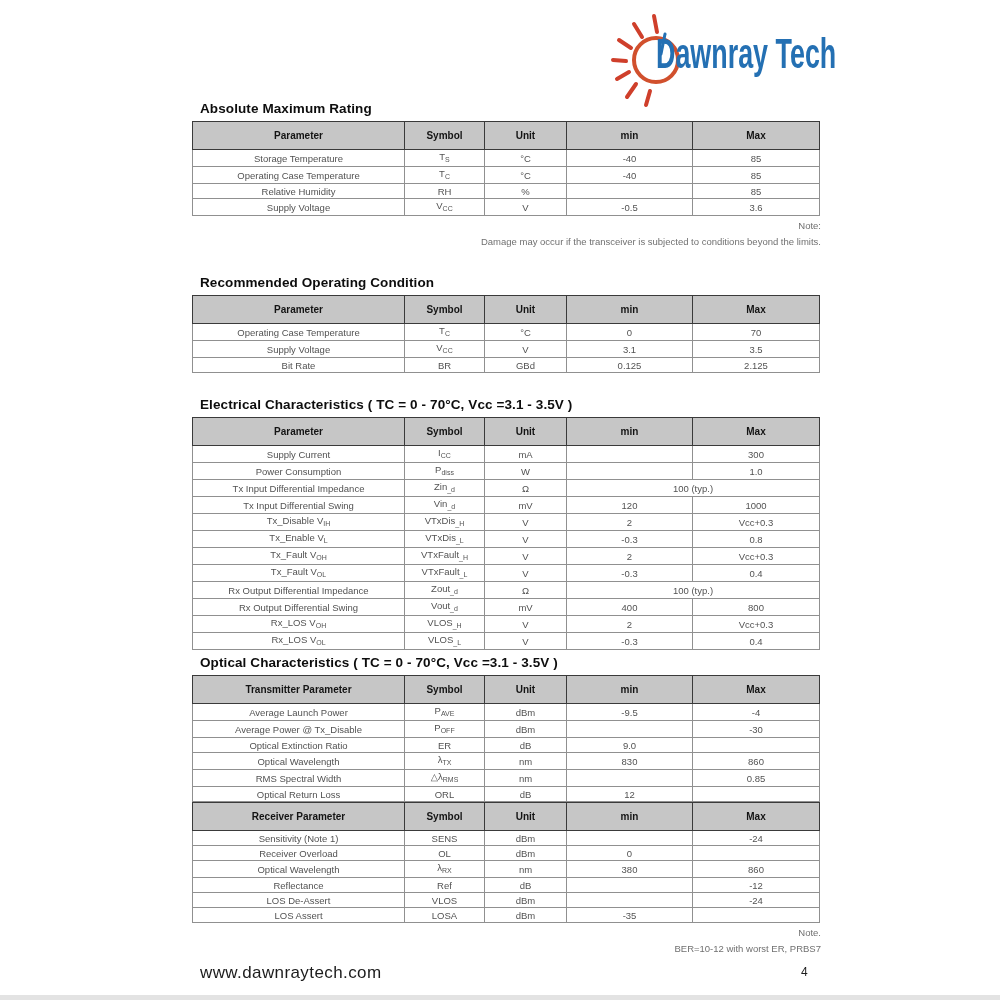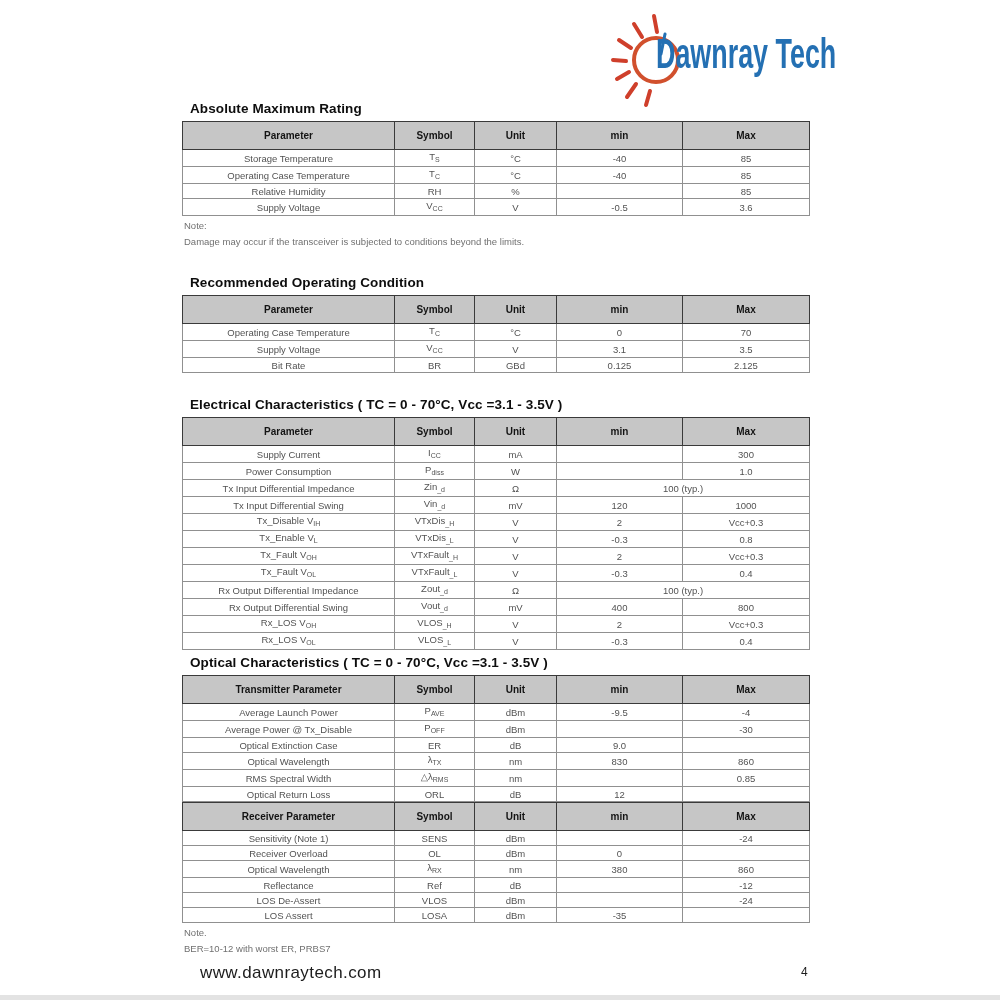--- a/index.html
+++ b/index.html
@@ -10,21 +10,21 @@
   .logo { position:absolute; left:608px; top:10px; width:240px; height:100px; }
   .logo svg { position:absolute; left:0; top:0; }
   .logo-text {
     position:absolute; left:48px; top:20px;
     font-size:42px; font-weight:bold; color:#2470b3;
     transform:scaleX(0.64); transform-origin:left top;
     white-space:nowrap; letter-spacing:0px;
   }
 
   
-  .content { position:absolute; left:182px; top:101px; width:629px; }
+  .content { position:absolute; left:192px; top:101px; width:629px; }
 
   .sec h2 { font-size:13.5px; font-weight:bold; color:#0d0d0d; margin:0 0 5px 8px; letter-spacing:0.1px; }
   #sec1 { margin-top:28px; }
   #sec2 { margin-top:24px; }
   #sec3 { margin-top:5px; }
   #sec4 { }
 
   table.tbl { width:627px; border-collapse:collapse; table-layout:fixed; border:1px solid #3a3a3a; }
   table.tbl col.c0 { width:212px; }
   table.tbl col.c1 { width:80px; }
@@ -37,21 +37,21 @@
     height:28px; padding:0; text-align:center; line-height:14px;
   }
   table.tbl td {
     border:1px solid #909090;
     font-size:9.5px; color:#525252;
     height:15px; padding:0; text-align:center; line-height:13px;
     white-space:nowrap; overflow:hidden;
   }
   table.tbl sub { font-size:7px; vertical-align:-2px; }
 
-  .note { margin-top:4px; margin-left:2px; }
+  .note { margin-top:4px; margin-left:2px;text-align:right; }
   .note-label { font-size:9.5px; color:#707070; }
   .note-body  { font-size:9.5px; color:#707070; margin-top:5px; }
 
   
   .footer-site {
     position:absolute; left:200px; top:963px;
     font-size:17px; color:#1c1c1c; letter-spacing:0.4px;
   }
   .footer-page {
     position:absolute; left:801px; top:965px;
@@ -318,21 +318,21 @@
               <td>-4</td>
             </tr>
             <tr>
               <td>Average Power @ Tx_Disable</td>
               <td>P<sub>OFF</sub></td>
               <td>dBm</td>
               <td></td>
               <td>-30</td>
             </tr>
             <tr>
-              <td>Optical Extinction Case</td>
+              <td>Optical Extinction Ratio</td>
               <td>ER</td>
               <td>dB</td>
               <td>9.0</td>
               <td></td>
             </tr>
             <tr>
               <td>Optical Wavelength</td>
               <td>λ<sub>TX</sub></td>
               <td>nm</td>
               <td>830</td>

